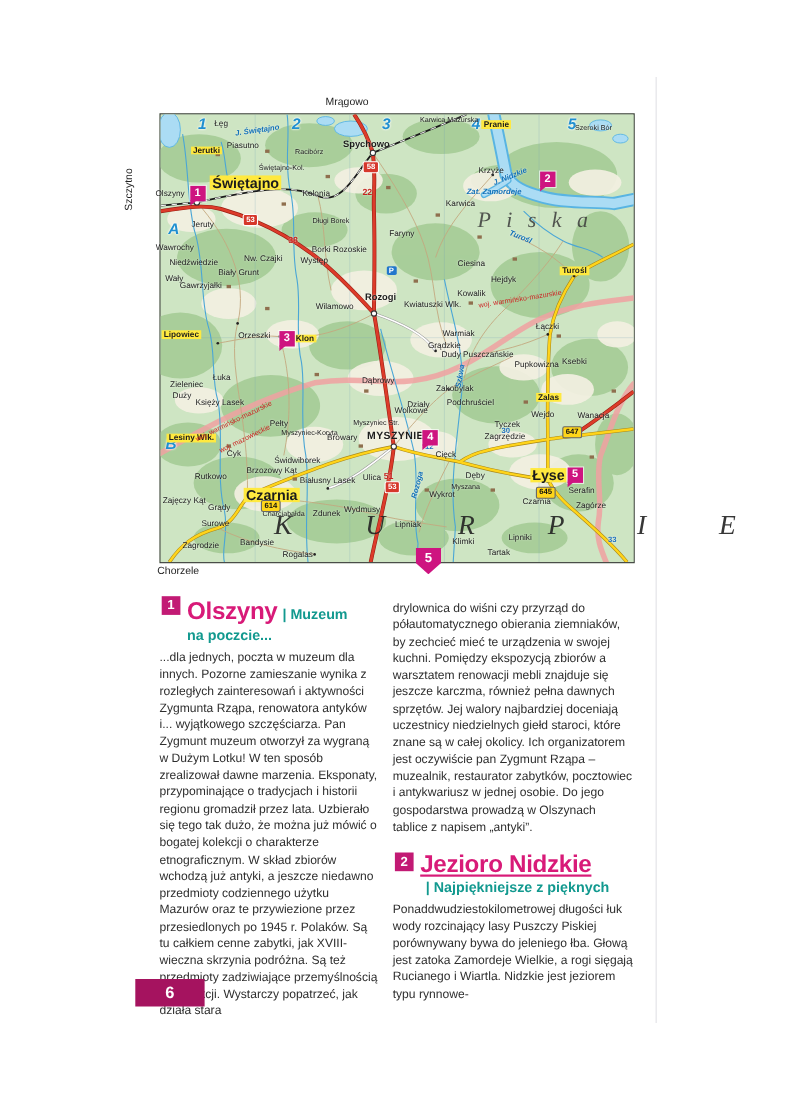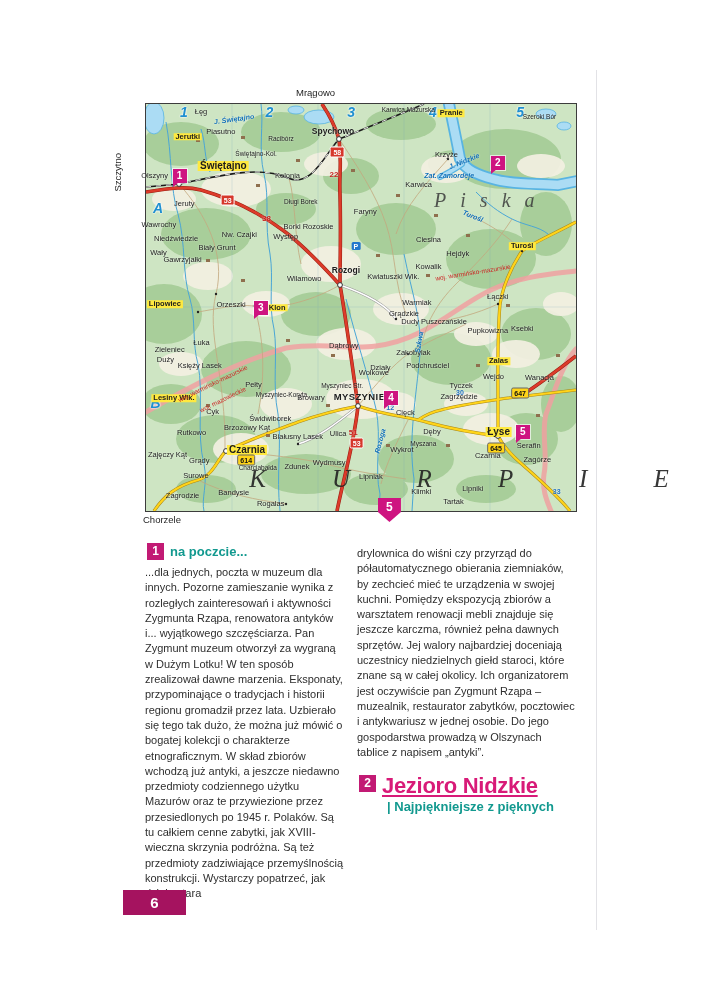--- a/index.html
+++ b/index.html
@@ -17,21 +17,21 @@
   .map-ext-bl{left:143px;top:514px;}
   .map-ext-br{left:337px;top:500px;}
 
   .map-labels,.map-markers{position:absolute;left:0;top:0;width:100%;height:100%;pointer-events:none;}
   .m-lbl{position:absolute;font-size:7.5px;color:#1c1c1c;white-space:nowrap;line-height:1;
          text-shadow:0 0 2px rgba(255,255,255,.75);}
   .m-plb{font-size:8.5px;font-weight:bold;}
   .m-plB{font-size:9.5px;font-weight:bold;letter-spacing:.4px;}
   .m-sm{font-size:6.5px;}
   .m-hl{background:#ffe93f;padding:0 2px;font-weight:600;text-shadow:none;}
-  .m-hlb{font-size:10px;font-weight:bold;}
+  .m-hlb{font-size:13px;font-weight:bold;}
   .m-wt{color:#1270b8;font-style:italic;font-size:7px;font-weight:600;}
   .m-rg{font-family:"Liberation Serif",serif;font-style:italic;font-size:20px;letter-spacing:14px;
         color:#3b3b3b;opacity:.85;text-shadow:none;}
   .m-rgk{font-family:"Liberation Serif",serif;font-style:italic;font-size:25px;letter-spacing:30px;
         color:#222;opacity:.9;text-shadow:none;}
   .m-grid{color:#1f8fd0;font-weight:bold;font-size:14px;font-style:italic;
         text-shadow:0 0 2px #fff,0 0 2px #fff;}
   .m-rnr{color:#c52420;font-weight:bold;font-size:8px;}
   .m-rnb{color:#1f6fc0;font-weight:bold;font-size:7px;}
   .m-shr{background:#d6372b;color:#fff;font-size:7px;font-weight:bold;padding:1px 2.5px;
@@ -411,28 +411,30 @@
         <div class="map-marker" style="left: 26.7%; top: 50%; transform: translate(-50%, -50%) rotate(0deg);">3</div>
         <div class="map-marker" style="left: 57%; top: 72.3%; transform: translate(-50%, -50%) rotate(0deg);">4</div>
         <div class="map-marker" style="left: 87.6%; top: 80.5%; transform: translate(-50%, -50%) rotate(0deg);">5</div>
       </div>
     <div class="map-pent">5</div>
   </div>
 
   <div class="col col-left">
     <div class="sec-head">
       <div class="badge">1</div>
+      <div class="h-line1"><span class="h-title">Olszyny</span> <span class="h-sub">| Muzeum</span></div>
       <div class="h-sub h-sub2">na poczcie...</div>
     </div>
     <p class="body">...dla jednych, poczta w muzeum dla innych. Pozorne zamieszanie wynika z rozległych zainteresowań i aktywności Zygmunta Rząpa, renowatora antyków i... wyjątkowego szczęściarza. Pan Zygmunt muzeum otworzył za wygraną w Dużym Lotku! W ten sposób zrealizował dawne marzenia. Eksponaty, przypominające o tradycjach i historii regionu gromadził przez lata. Uzbierało się tego tak dużo, że można już mówić o bogatej kolekcji o charakterze etnograficznym. W skład zbiorów wchodzą już antyki, a jeszcze niedawno przedmioty codziennego użytku Mazurów oraz te przywiezione przez przesiedlonych po 1945 r. Polaków. Są tu całkiem cenne zabytki, jak XVIII-wieczna skrzynia podróżna. Są też przedmioty zadziwiające przemyślnością konstrukcji. Wystarczy popatrzeć, jak działa stara</p>
   </div>
 
   <div class="col col-right">
     <p class="body">drylownica do wiśni czy przyrząd do półautomatycznego obierania ziemniaków, by zechcieć mieć te urządzenia w swojej kuchni. Pomiędzy ekspozycją zbiorów a warsztatem renowacji mebli znajduje się jeszcze karczma, również pełna dawnych sprzętów. Jej walory najbardziej doceniają uczestnicy niedzielnych giełd staroci, które znane są w całej okolicy. Ich organizatorem jest oczywiście pan Zygmunt Rząpa – muzealnik, restaurator zabytków, pocztowiec i antykwariusz w jednej osobie. Do jego gospodarstwa prowadzą w Olszynach tablice z napisem „antyki”.</p>
     <div class="sec-head sec-head2">
       <div class="badge">2</div>
       <div class="h-title h-title2">Jezioro Nidzkie</div>
       <div class="h-sub">| Najpiękniejsze z pięknych</div>
     </div>
+    <p class="body">Ponaddwudziestokilometrowej długości łuk wody rozcinający lasy Puszczy Piskiej porównywany bywa do jeleniego łba. Głową jest zatoka Zamordeje Wielkie, a rogi sięgają Rucianego i Wiartla. Nidzkie jest jeziorem typu rynnowe-</p>
   </div>
 
   <div class="page-num">6</div>
 </div>
 
 </body></html>

